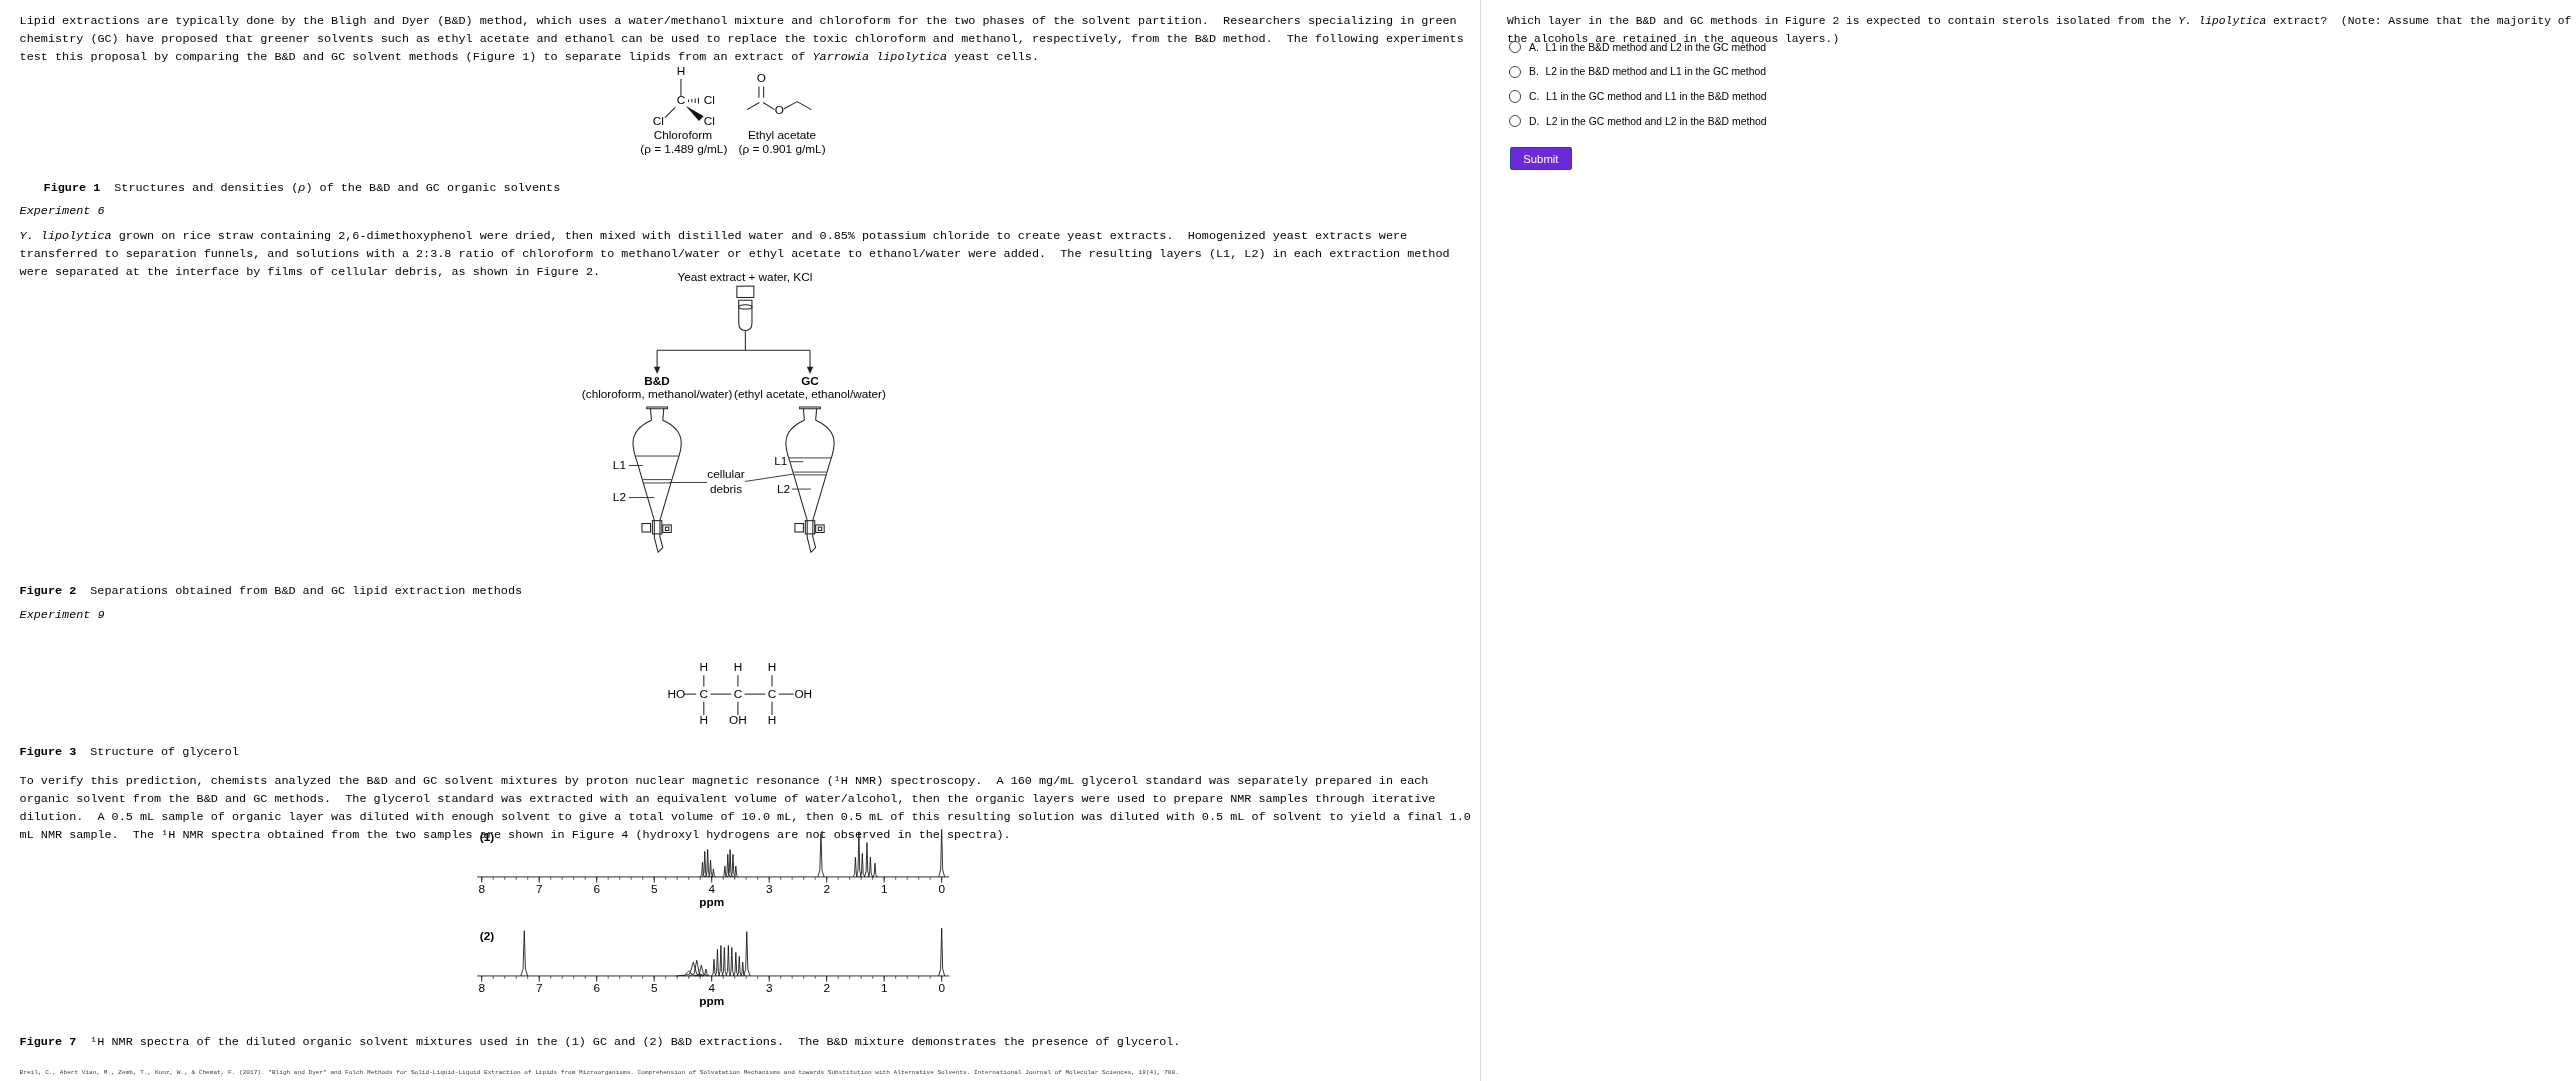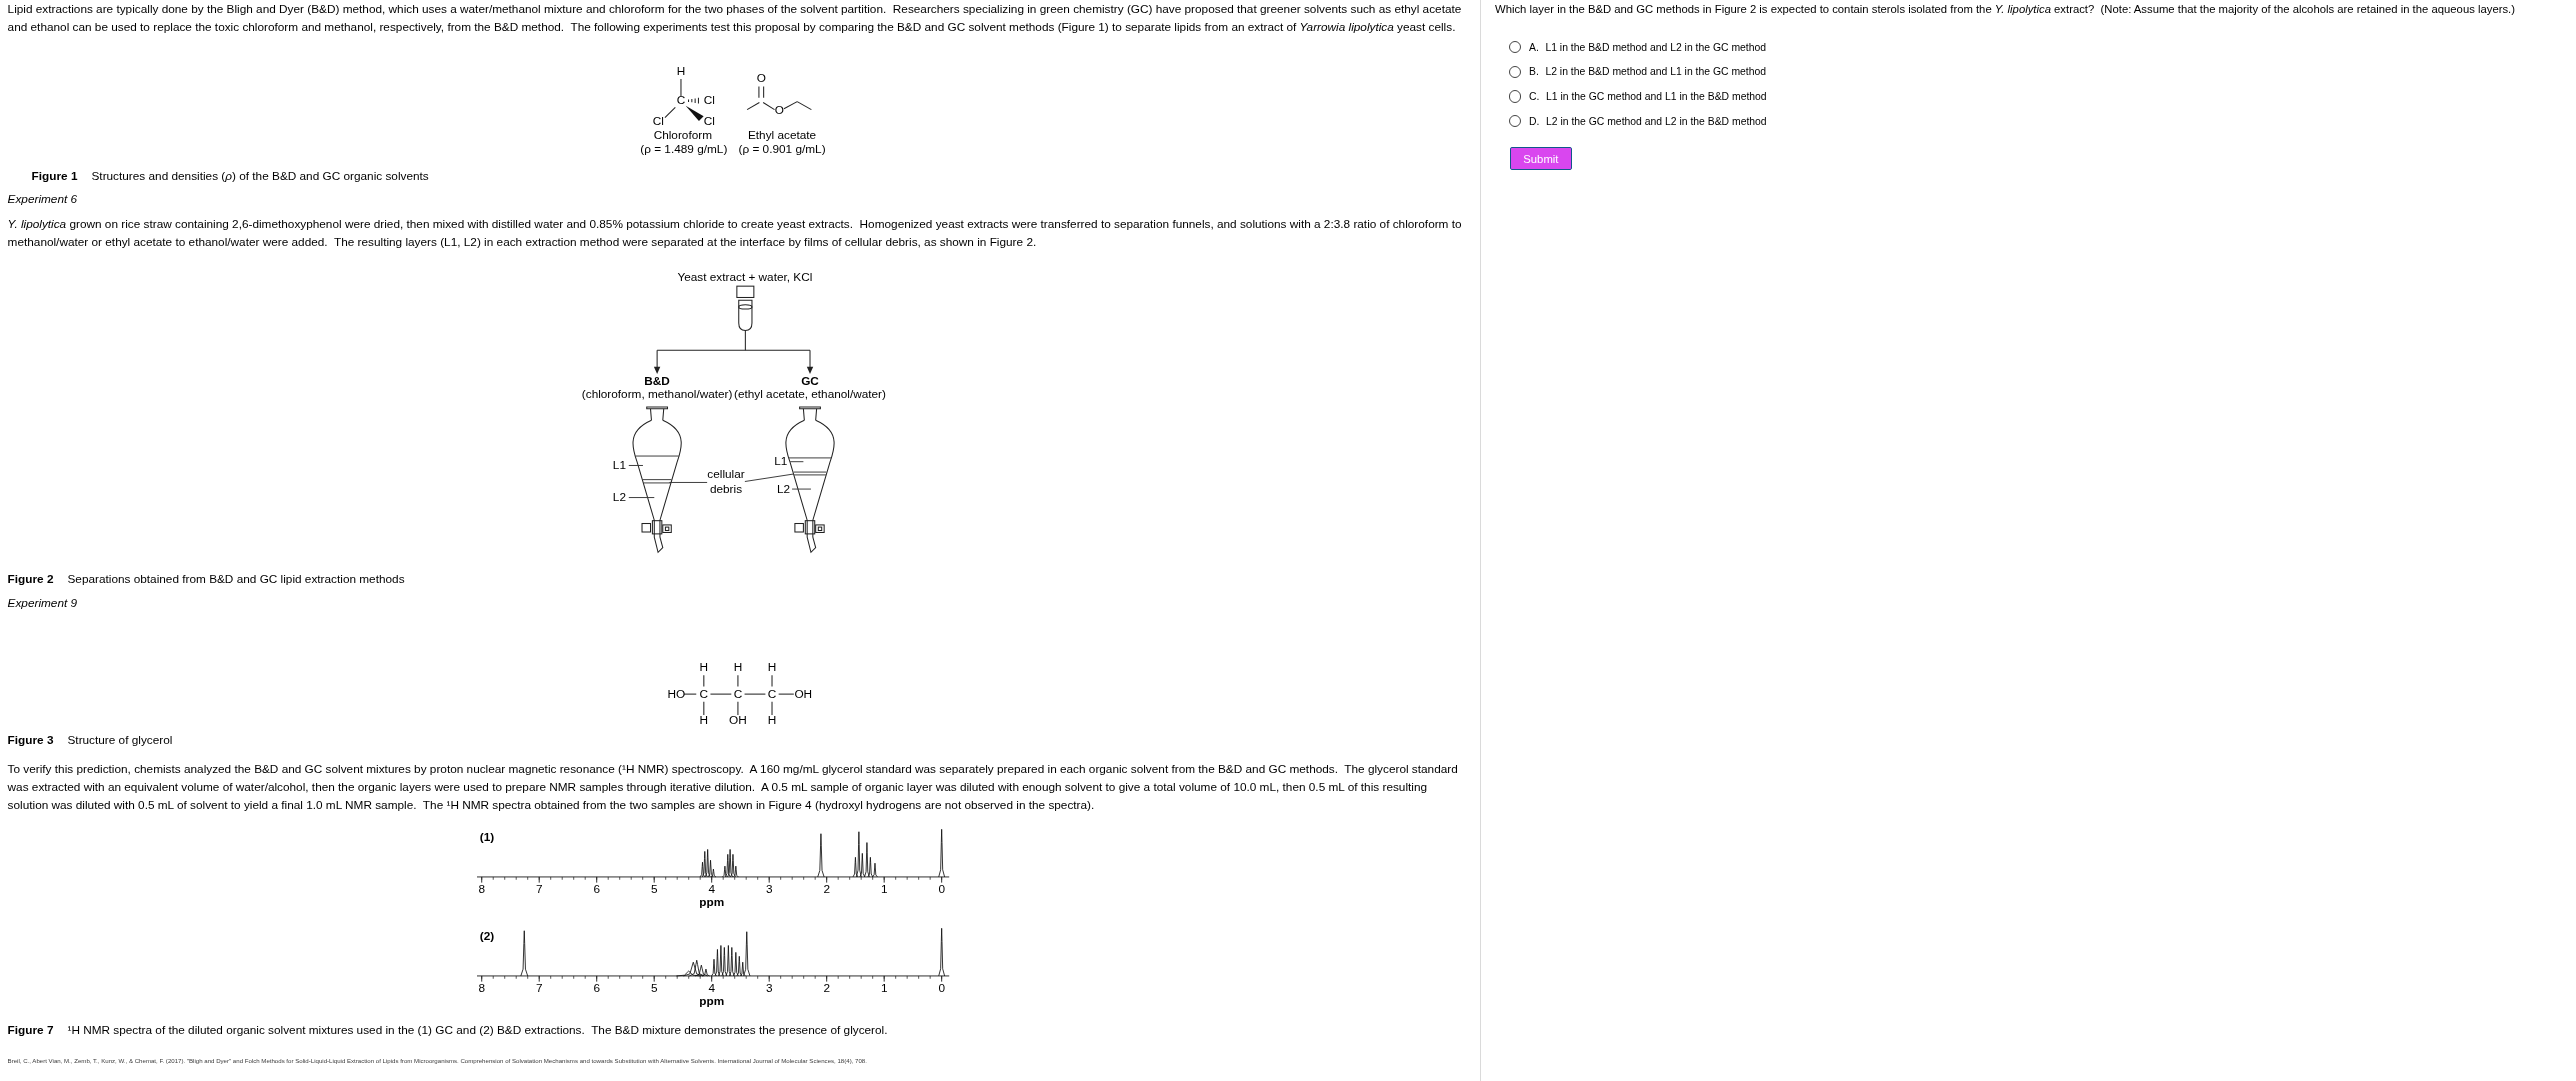--- a/index.html
+++ b/index.html
@@ -1,38 +1,38 @@
 <!DOCTYPE html>
 <html style="font-size:15px"><head>
 <meta charset="utf-8">
 <style>
   html,body{margin:0;padding:0;}
   body{
     width:2576px;height:1081px;background:#fff;position:relative;overflow:hidden;
     font-family:"Liberation Sans",sans-serif;font-size:11.8px;color:#000;
   }
   .abs{position:absolute;}
-  p{margin:0;line-height:18px;white-space:pre-wrap;}
+  p{margin:12px;line-height:18px;white-space:pre-wrap;font-family:Liberation Mono, monospace;}
   .i{font-style:italic;}
   .cap .lbl{font-weight:700;margin-right:14px;}
   .exp{font-style:italic;}
   .divider{left:1480px;top:0;width:0.9px;height:1081px;background:#dadada;}
   .citation{font-size:6.1px;color:#3c3c3c;line-height:7.6px;white-space:nowrap;}
   svg text{font-family:"Liberation Sans",sans-serif;font-size:12.5px;fill:#000;}
   svg .b{font-weight:700;}
   svg .ln{stroke:#222;stroke-width:1.1;fill:none;}
   svg .thin{stroke:#333;stroke-width:1;fill:none;}
   
   .qpanel{font-size:11.3px;}
   .qtext{line-height:18px;width:1077px;}
   .opt{display:flex;align-items:center;margin-bottom:12.3px;font-size:10.4px;}
   .radio{width:10.4px;height:10.4px;border:1.4px solid #444;border-radius:50%;background:#fff;flex:0 0 auto;}
   .opt-letter{margin:0 6.6px 0 7.6px;}
   .submit{
-    background:#d946ef;color:#fff;border:0.9px solid #11578a;border-radius:1.9px;
+    background:#6d28d9;color:#fff;border:0.9px solid #11578a;border-radius:1.9px;
     font-family:"Liberation Sans",sans-serif;font-size:11.3px;padding:4.7px 12.3px;cursor:pointer;
   }
 </style>
 </head>
 <body>
 
 <div class="abs" style="left:0;top:0;width:1480px;height:1081px;">
 
   <p class="abs" style="left:7.6px;top:0;width:1457px;"><span>Lipid extractions are typically done by the Bligh and Dyer (B&amp;D) method, which uses a water/methanol mixture and chloroform for the two phases of the solvent partition.  Researchers specializing in green chemistry (GC) have proposed that greener solvents such as ethyl acetate and ethanol can be used to replace the toxic chloroform and methanol, respectively, from the B&amp;D method.  The following experiments test this proposal by comparing the B&amp;D and GC solvent methods (Figure 1) to separate lipids from an extract of </span><span class="i">Yarrowia lipolytica</span><span> yeast cells.</span></p>
 

